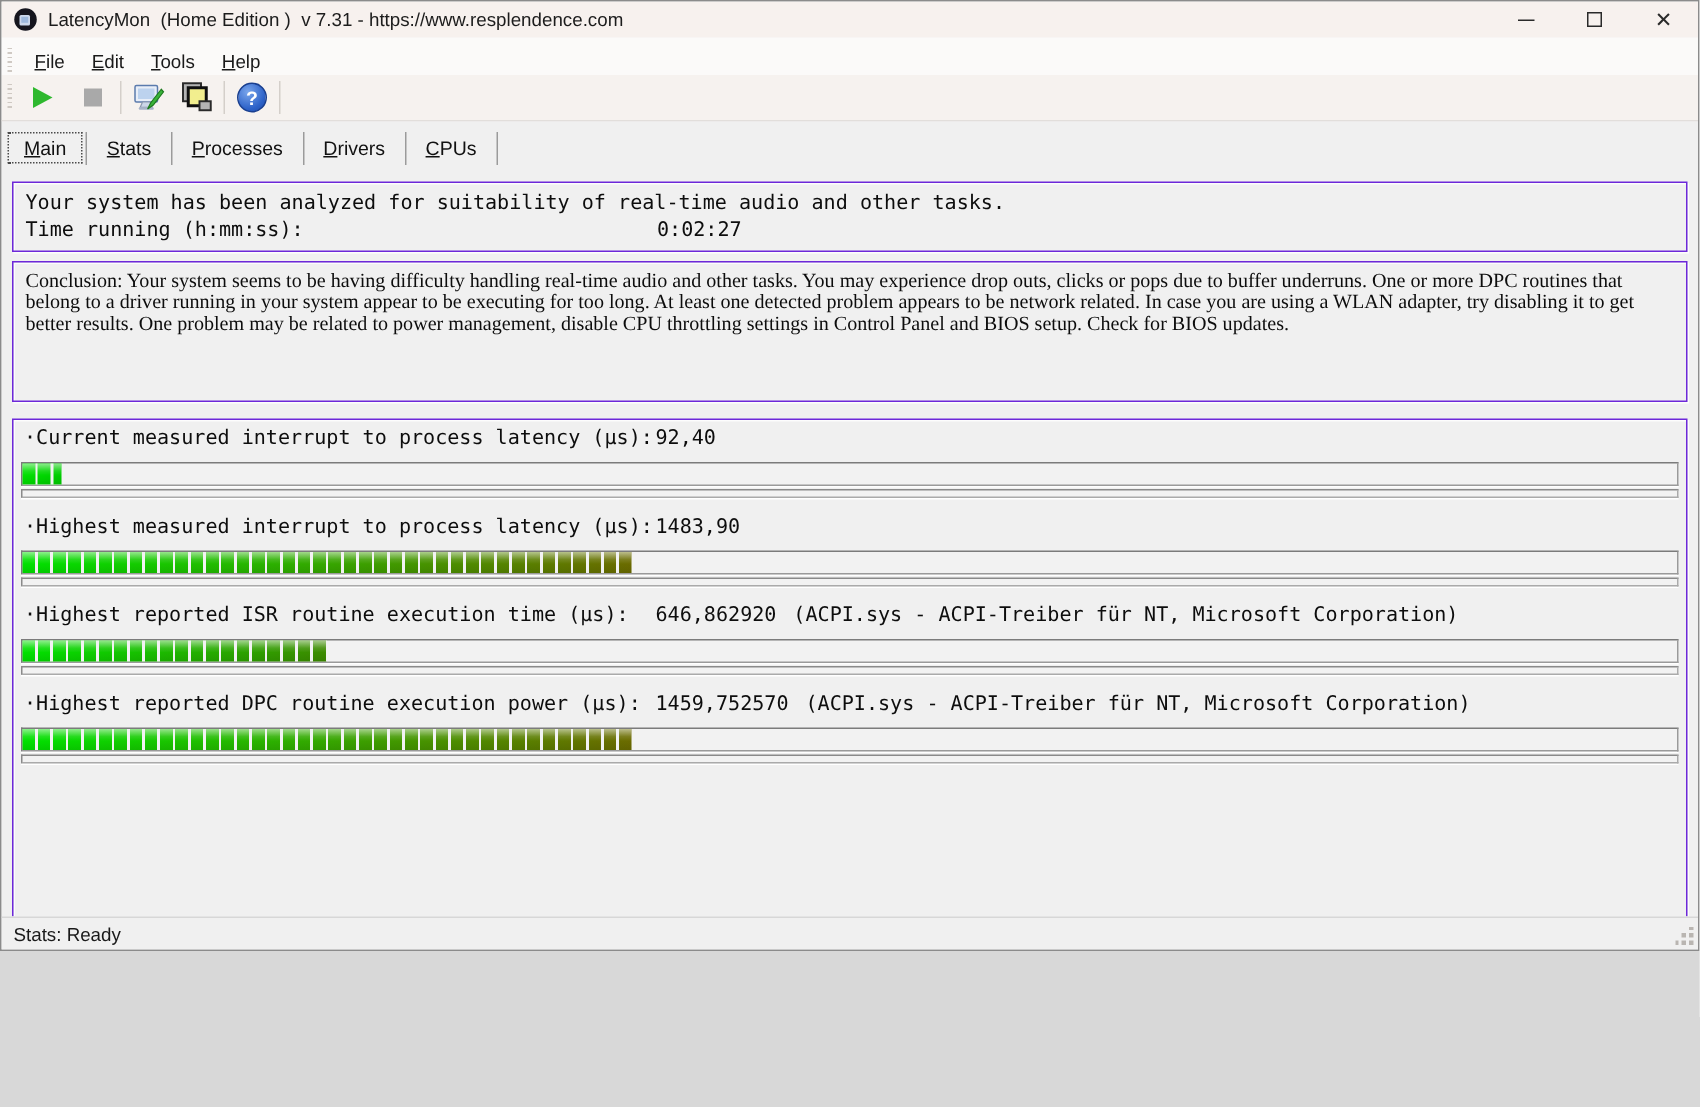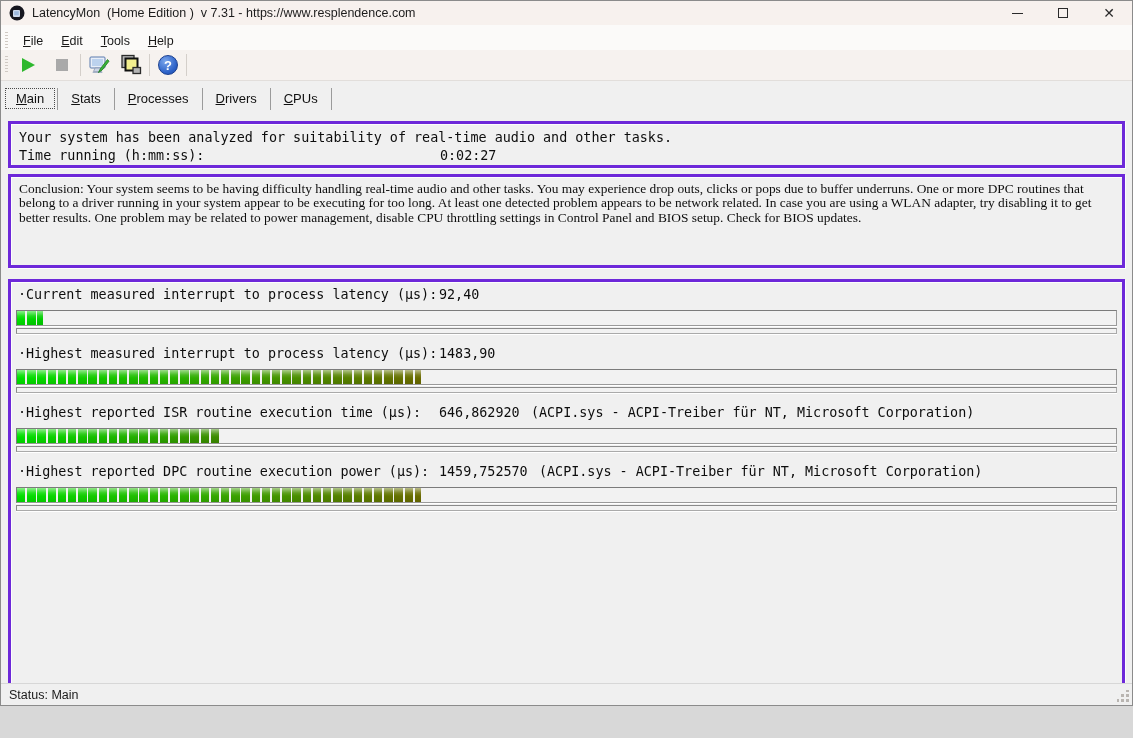--- a/index.html
+++ b/index.html
@@ -1,18 +1,18 @@
 <!DOCTYPE html>
 <html><head>
 <meta charset="utf-8">
 <style>
   * { margin:0; padding:0; box-sizing:border-box; }
   html,body { background:#d8d8d8; }
   .window {
-    width:1133px; height:706px;
+    width:1133px; height:634px;
     border:1px solid #8b8b8b;
     background:#f0f0f0;
     font-family:"Liberation Sans", sans-serif;
     color:#1a1a1a;
     display:flex; flex-direction:column;
     overflow:hidden;
     position:relative;
   }
   
   .titlebar {
@@ -87,21 +87,21 @@
   .tab.selected { border:1px dotted #4a4a4a; padding:2px 10px; }
   .tab-sep { width:1px; height:22px; background:#9b9b9b; margin:0 2px; }
   
   .content {
     flex:1 1 auto; background:#f0f0f0; overflow:hidden;
     font-family:"DejaVu Sans Mono","Liberation Mono", monospace;
     font-size:13.4px; color:#0d0d0d;
   }
   .gbox {
     margin:0 7px; background:#f0f0f0;
-    border:3px solid #6d28d9;
+    border:1px solid #6d28d9;
     box-shadow:1px 1px 0 #fdfdfd, inset 1px 1px 0 rgba(255,255,255,.85);
   }
   .box-summary { margin-top:7px; height:47px; padding:5px 8px; line-height:18px; }
   .box-conclusion { margin-top:6px; height:94px; padding:5px 8px; line-height:14.3px;font-family:Liberation Serif, serif; }
   .box-meters { margin-top:11px; height:424px; padding:6px 5px; }
   .kv-line { display:flex; }
   .kv-label { display:inline-block; width:421px; flex:0 0 421px; }
   .meter-group { margin-bottom:13px; }
   .meter-label-line { display:flex; padding-left:2px; margin-bottom:8px; line-height:14px; }
   .meter-detail { white-space:pre; margin-left:1.4ch; }
@@ -269,21 +269,21 @@
           <div class="meter-fill" style="width: 36.8%; background: repeating-linear-gradient(90deg, rgba(0, 0, 0, 0) 0px, rgba(0, 0, 0, 0) 8.4px, rgb(242, 242, 242) 8.4px, rgb(242, 242, 242) 10.2px), linear-gradient(rgba(255, 255, 255, 0.55) 0px, rgba(255, 255, 255, 0.12) 5px, rgba(0, 0, 0, 0) 8px, rgba(0, 0, 0, 0.1) 15px), linear-gradient(90deg, rgb(0, 225, 0), rgb(107, 107, 0));"></div>
         </div>
         <div class="thin-track"></div>
       </div>
 
 
     </div>
   </div>
 
   <div class="statusbar">
-    <span>Status: Main</span>
+    <span>Stats: Ready</span>
     <svg class="resize-grip" width="13" height="13">
       <g fill="#b9b5b1">
         <rect x="9" y="9" width="3" height="3"></rect>
           <rect x="9" y="4" width="3" height="3"></rect>
         <rect x="4" y="9" width="3" height="3"></rect>
           <rect x="9" y="-1" width="3" height="3"></rect>
         <rect x="4" y="4" width="3" height="3"></rect>
           <rect x="-1" y="9" width="3" height="3"></rect>
       </g>
     </svg>

